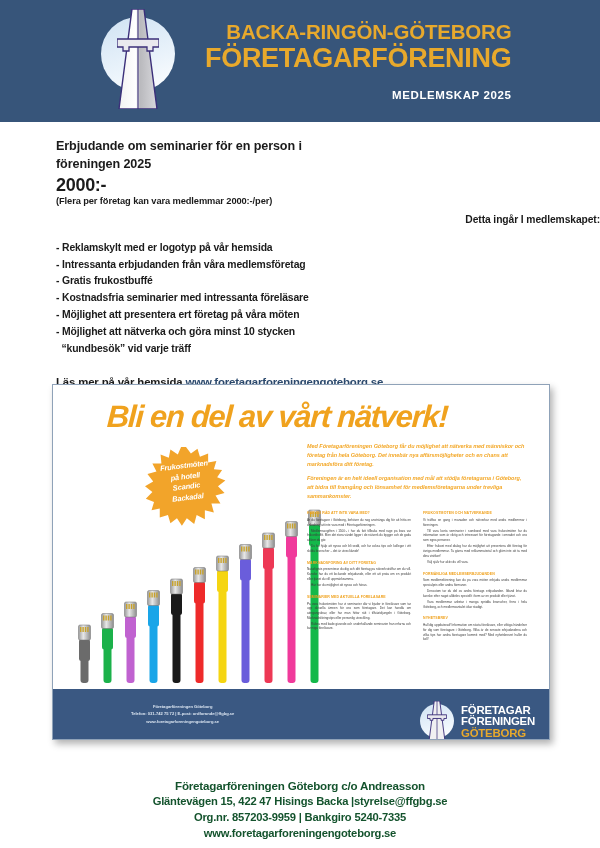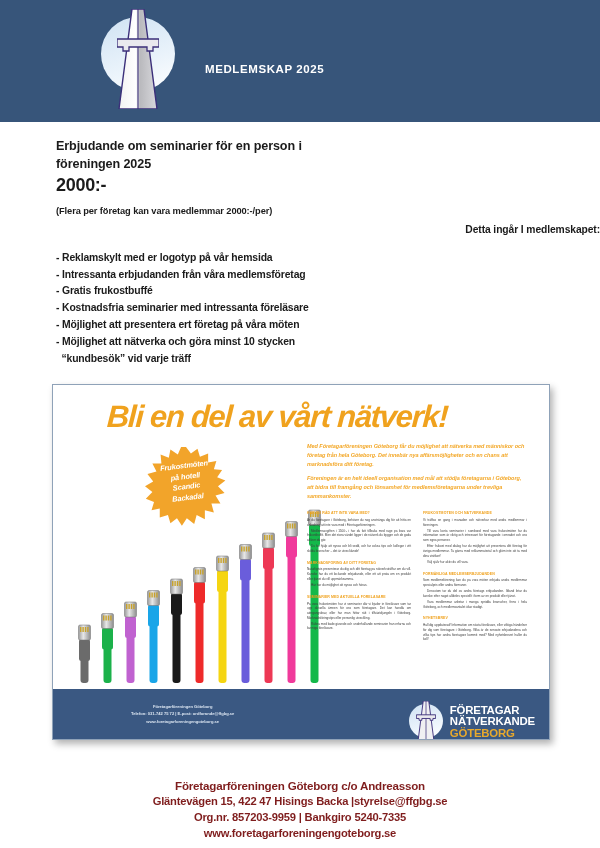--- a/index.html
+++ b/index.html
@@ -85,21 +85,21 @@
   }
   .price {
     font-size: 18px;
     font-weight: bold;
     margin-top: 1px;
     letter-spacing: -0.3px;
   }
   .price-note {
     font-size: 9.3px;
     font-weight: bold;
-    margin-top: 10px;
+    margin-top: 0;
     letter-spacing: -0.1px;
   }
   .includes {
     font-size: 10.3px;
     font-weight: bold;
     margin-top: 8px;
     letter-spacing: -0.1px;
     text-align: right;
   }
   .benefits {
@@ -278,21 +278,21 @@
     letter-spacing: -0.2px;
   }
 
   
   .footer {
     position: absolute;
     left: 0;
     top: 778px;
     width: 600px;
     text-align: center;
-    color: #7f1d1d;
+    color: #14532d;
   }
   .footer .f1 { font-size: 11.6px; font-weight: bold; letter-spacing: -0.2px; line-height: 1.42; }
   .footer .f2 { font-size: 11.2px; font-weight: bold; letter-spacing: -0.2px; line-height: 1.42; }
   .footer .f3 { font-size: 11.2px; font-weight: bold; letter-spacing: -0.2px; line-height: 1.42; }
   .footer .f4 { font-size: 11.2px; font-weight: bold; letter-spacing: -0.2px; line-height: 1.42; }
 </style>
 </head>
 <body>
 
 <div class="header">
@@ -306,20 +306,22 @@
           <stop offset="55%" stop-color="#b9b9bd"></stop>
           <stop offset="100%" stop-color="#d8d8dc"></stop>
         </linearGradient>
       </defs>
       <polygon points="15,0 27,0 40,100 2,100" fill="url(#rg)" stroke="#3b2f7a" stroke-width="1.4"></polygon>
       <line x1="21" y1="0" x2="21" y2="100" stroke="#3b2f7a" stroke-width="1.1"></line>
       <path d="M0,30 L42,30 L42,38 L36,38 L36,42 L30,42 L30,38 L12,38 L12,42 L6,42 L6,38 L0,38 Z" fill="#e9e9ee" stroke="#3b2f7a" stroke-width="1.3"></path>
     </svg>
   </div>
   <div class="header-text">
+    <div class="header-line1">BACKA-RINGÖN-GÖTEBORG</div>
+    <div class="header-line2">FÖRETAGARFÖRENING</div>
     <div class="header-line3">MEDLEMSKAP 2025</div>
   </div>
 </div>
 
 <div class="content">
   <div class="offer-title">
     <div>Erbjudande om seminarier för en person i</div>
     <div>föreningen 2025</div>
   </div>
   <div class="price">2000:-</div>
@@ -509,21 +511,21 @@
       <div class="bar-logo-mark">
         <div class="bar-logo-circle"></div>
         <svg viewBox="0 0 42 100" style="position:absolute;left:9px;top:0;width:20px;height:46px;">
           <polygon points="15,0 27,0 40,100 2,100" fill="#f0f0f2" stroke="#3b2f7a" stroke-width="2"></polygon>
           <line x1="21" y1="0" x2="21" y2="100" stroke="#3b2f7a" stroke-width="1.6"></line>
           <path d="M0,30 L42,30 L42,38 L36,38 L36,42 L30,42 L30,38 L12,38 L12,42 L6,42 L6,38 L0,38 Z" fill="#e9e9ee" stroke="#3b2f7a" stroke-width="2"></path>
         </svg>
       </div>
       <div class="bar-logo-text">
         <div class="l1">FÖRETAGAR</div>
-        <div class="l2">NÄTVERKANDE</div>
+        <div class="l2">FÖRENINGEN</div>
         <div class="l3">GÖTEBORG</div>
       </div>
     </div>
   </div>
 </div>
 
 <div class="footer">
   <div class="f1">Företagarföreningen Göteborg c/o Andreasson</div>
   <div class="f2">Gläntevägen 15, 422 47 Hisings Backa  |styrelse@ffgbg.se</div>
   <div class="f3">Org.nr. 857203-9959  |  Bankgiro 5240-7335</div>

